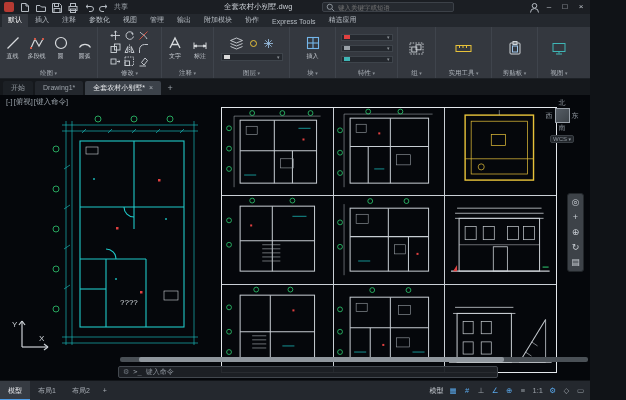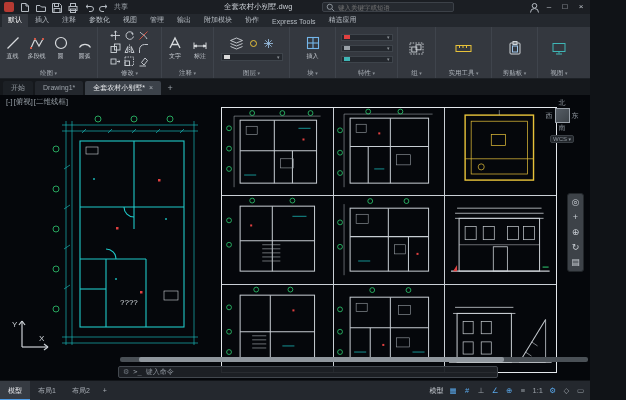--- a/index.html
+++ b/index.html
@@ -393,21 +393,21 @@
       <span class="fx">×</span>
     </div>
     <div class="fadd">+</div>
   </div>
 
   <div class="canvas">
 
     <div class="vp-label">
       <span>[-]</span>
       <span>[俯视]</span>
-      <span>[二维线框]</span>
+      <span>[键入命令]</span>
     </div>
 
     <svg class="plan-svg" width="172" height="246" viewBox="0 0 172 246">
       <g stroke="#17b5b5" fill="none" stroke-width=".7">
         <line x1="20" y1="12" x2="20" y2="236"></line>
           <line x1="26" y1="12" x2="26" y2="236"></line>
         <line x1="148" y1="12" x2="148" y2="236"></line>
         <line x1="16" y1="16" x2="152" y2="16"></line>
           <line x1="16" y1="22" x2="152" y2="22"></line>
         <line x1="16" y1="228" x2="152" y2="228"></line>

